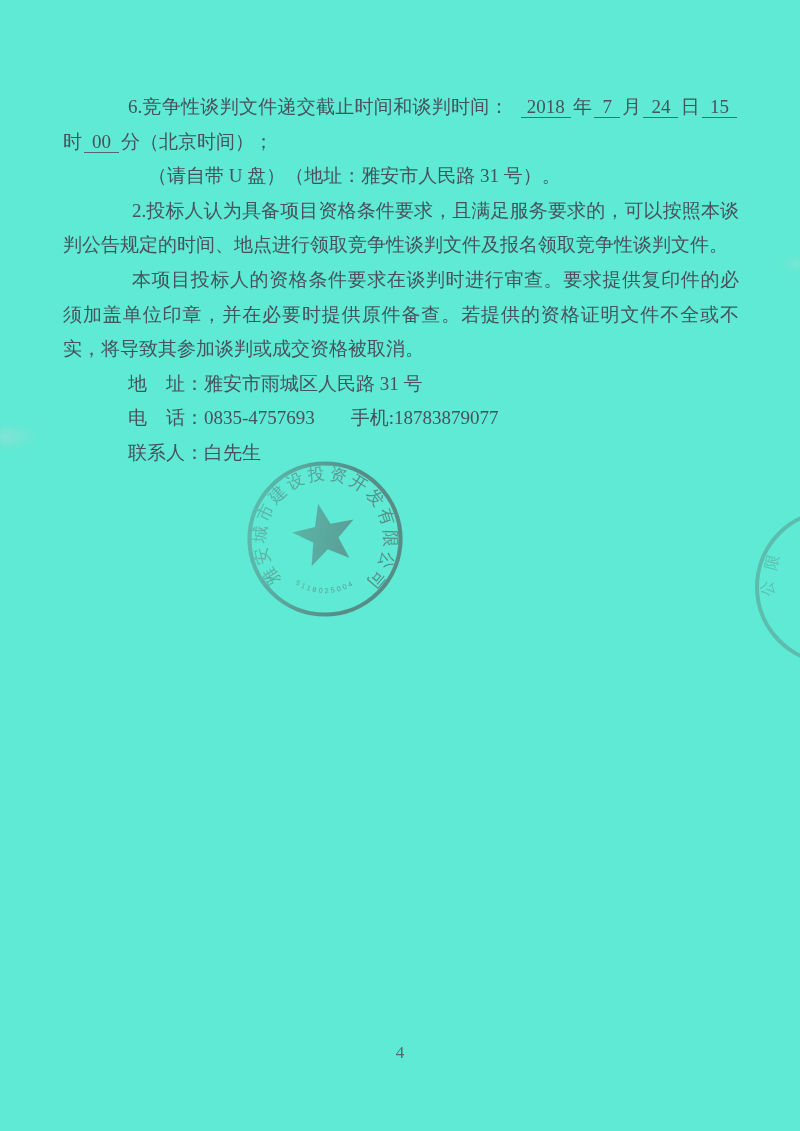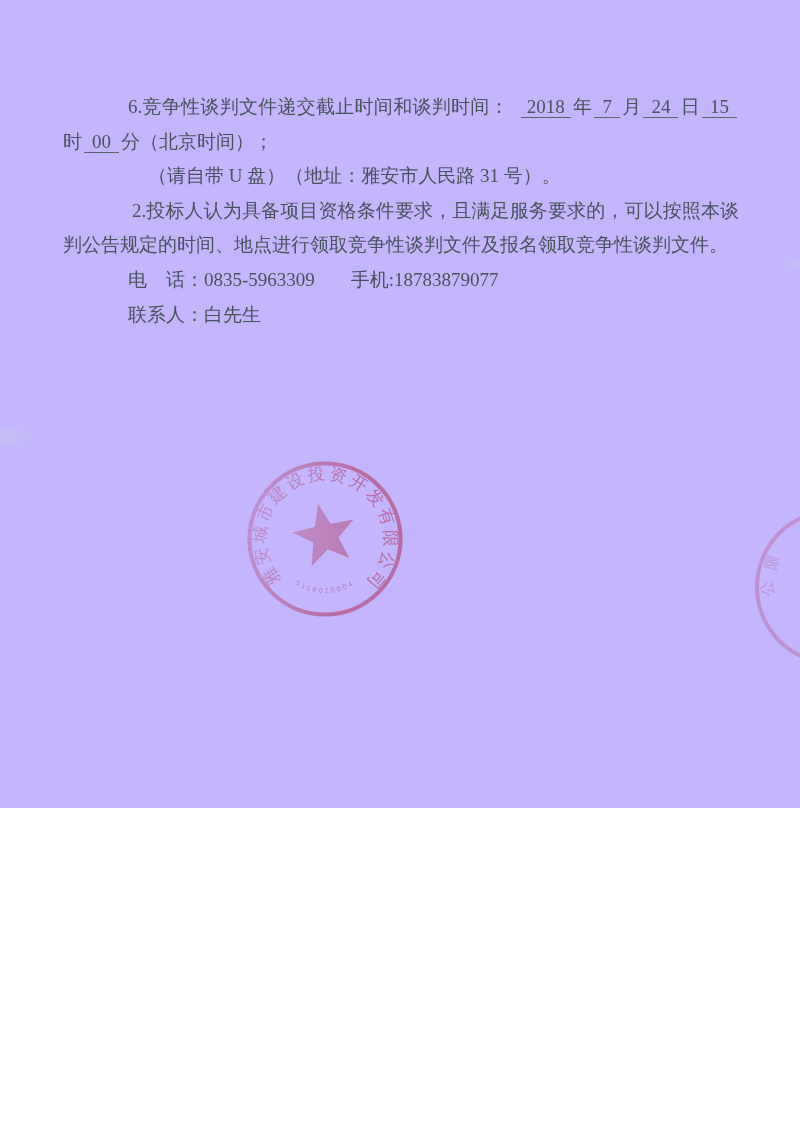--- a/index.html
+++ b/index.html
@@ -1,18 +1,18 @@
 <!DOCTYPE html>
 <html><head>
 <meta charset="utf-8">
 <style>
   html,body { margin:0; padding:0; background:#ffffff; }
   .page {
-    position:relative; width:800px; height:808px;
-    background:#c4b5fd; overflow:hidden;
+    position:relative; width:800px; height:1131px;
+    background:#5eead4; overflow:hidden;
     font-family:"Liberation Serif","DejaVu Serif",serif;
   }
   .content {
     position:absolute; left:63px; top:90px; width:676px;
     color:#48525d; font-size:19px; line-height:34.6px;
     text-align:justify; text-justify:inter-character;
   }
   p.para { margin:0; padding:0; }
   .bold { font-weight:bold; color:#414b56; }
   .ind-d { text-indent:65px; }
@@ -60,25 +60,27 @@
   <div class="content">
 
     <p class="para ind-d"><span>6.竞争性谈判文件递交截止时间和谈判时间：</span><span class="lead-gap"></span><span class="uline">2018</span><span>年</span><span class="uline wide">7</span><span>月</span><span class="uline wide">24</span><span>日</span><span class="uline wide">15</span><span>时</span><span class="uline wide">00</span><span>分</span><span>（北京时间）；</span></p>
 
 
     <p class="para ind-c">（请自带 U 盘）（地址：雅安市人民路 31 号）。</p>
 
     <p class="para ind-a">2.投标人认为具备项目资格条件要求，且满足服务要求的，可以按照本谈判公告规定的时间、地点进行领取竞争性谈判文件及报名领取竞争性谈判文件。</p>
 
 
+    <p class="para ind-a">本项目投标人的资格条件要求在谈判时进行审查。要求提供复印件的必须加盖单位印章，并在必要时提供原件备查。若提供的资格证明文件不全或不实，将导致其参加谈判或成交资格被取消。</p>
 
 
 
+    <p class="para ind-d"><span>地　址：</span><span>雅安市雨城区人民路 31 号</span></p>
 
-    <p class="para ind-d"><span>电　话：</span><span>0835-5963309</span><span class="mid-gap"></span><span>手机:</span><span>18783879077</span></p>
+    <p class="para ind-d"><span>电　话：</span><span>0835-4757693</span><span class="mid-gap"></span><span>手机:</span><span>18783879077</span></p>
 
     <p class="para ind-d"><span>联系人：</span><span>白先生</span></p>
 
   </div>
 
   <svg class="seal" width="166" height="166" viewBox="0 0 166 166" aria-hidden="true">
     <circle cx="83" cy="83" r="75.5" fill="none" stroke="#ed8793" stroke-width="4.2"></circle>
     <polygon points="76.1,47.7 88.5,67.7 111.6,63.5 96.4,81.4 107.5,102.1 85.8,93.2 69.6,110.2 71.3,86.8 50.2,76.5 73.0,71.0" fill="#f0949e" opacity="0.88"></polygon>
     <defs>
       <path id="seal-text-arc" d="M 40.9 125.1 A 59.5 59.5 0 1 1 125.1 125.1" fill="none"></path>

